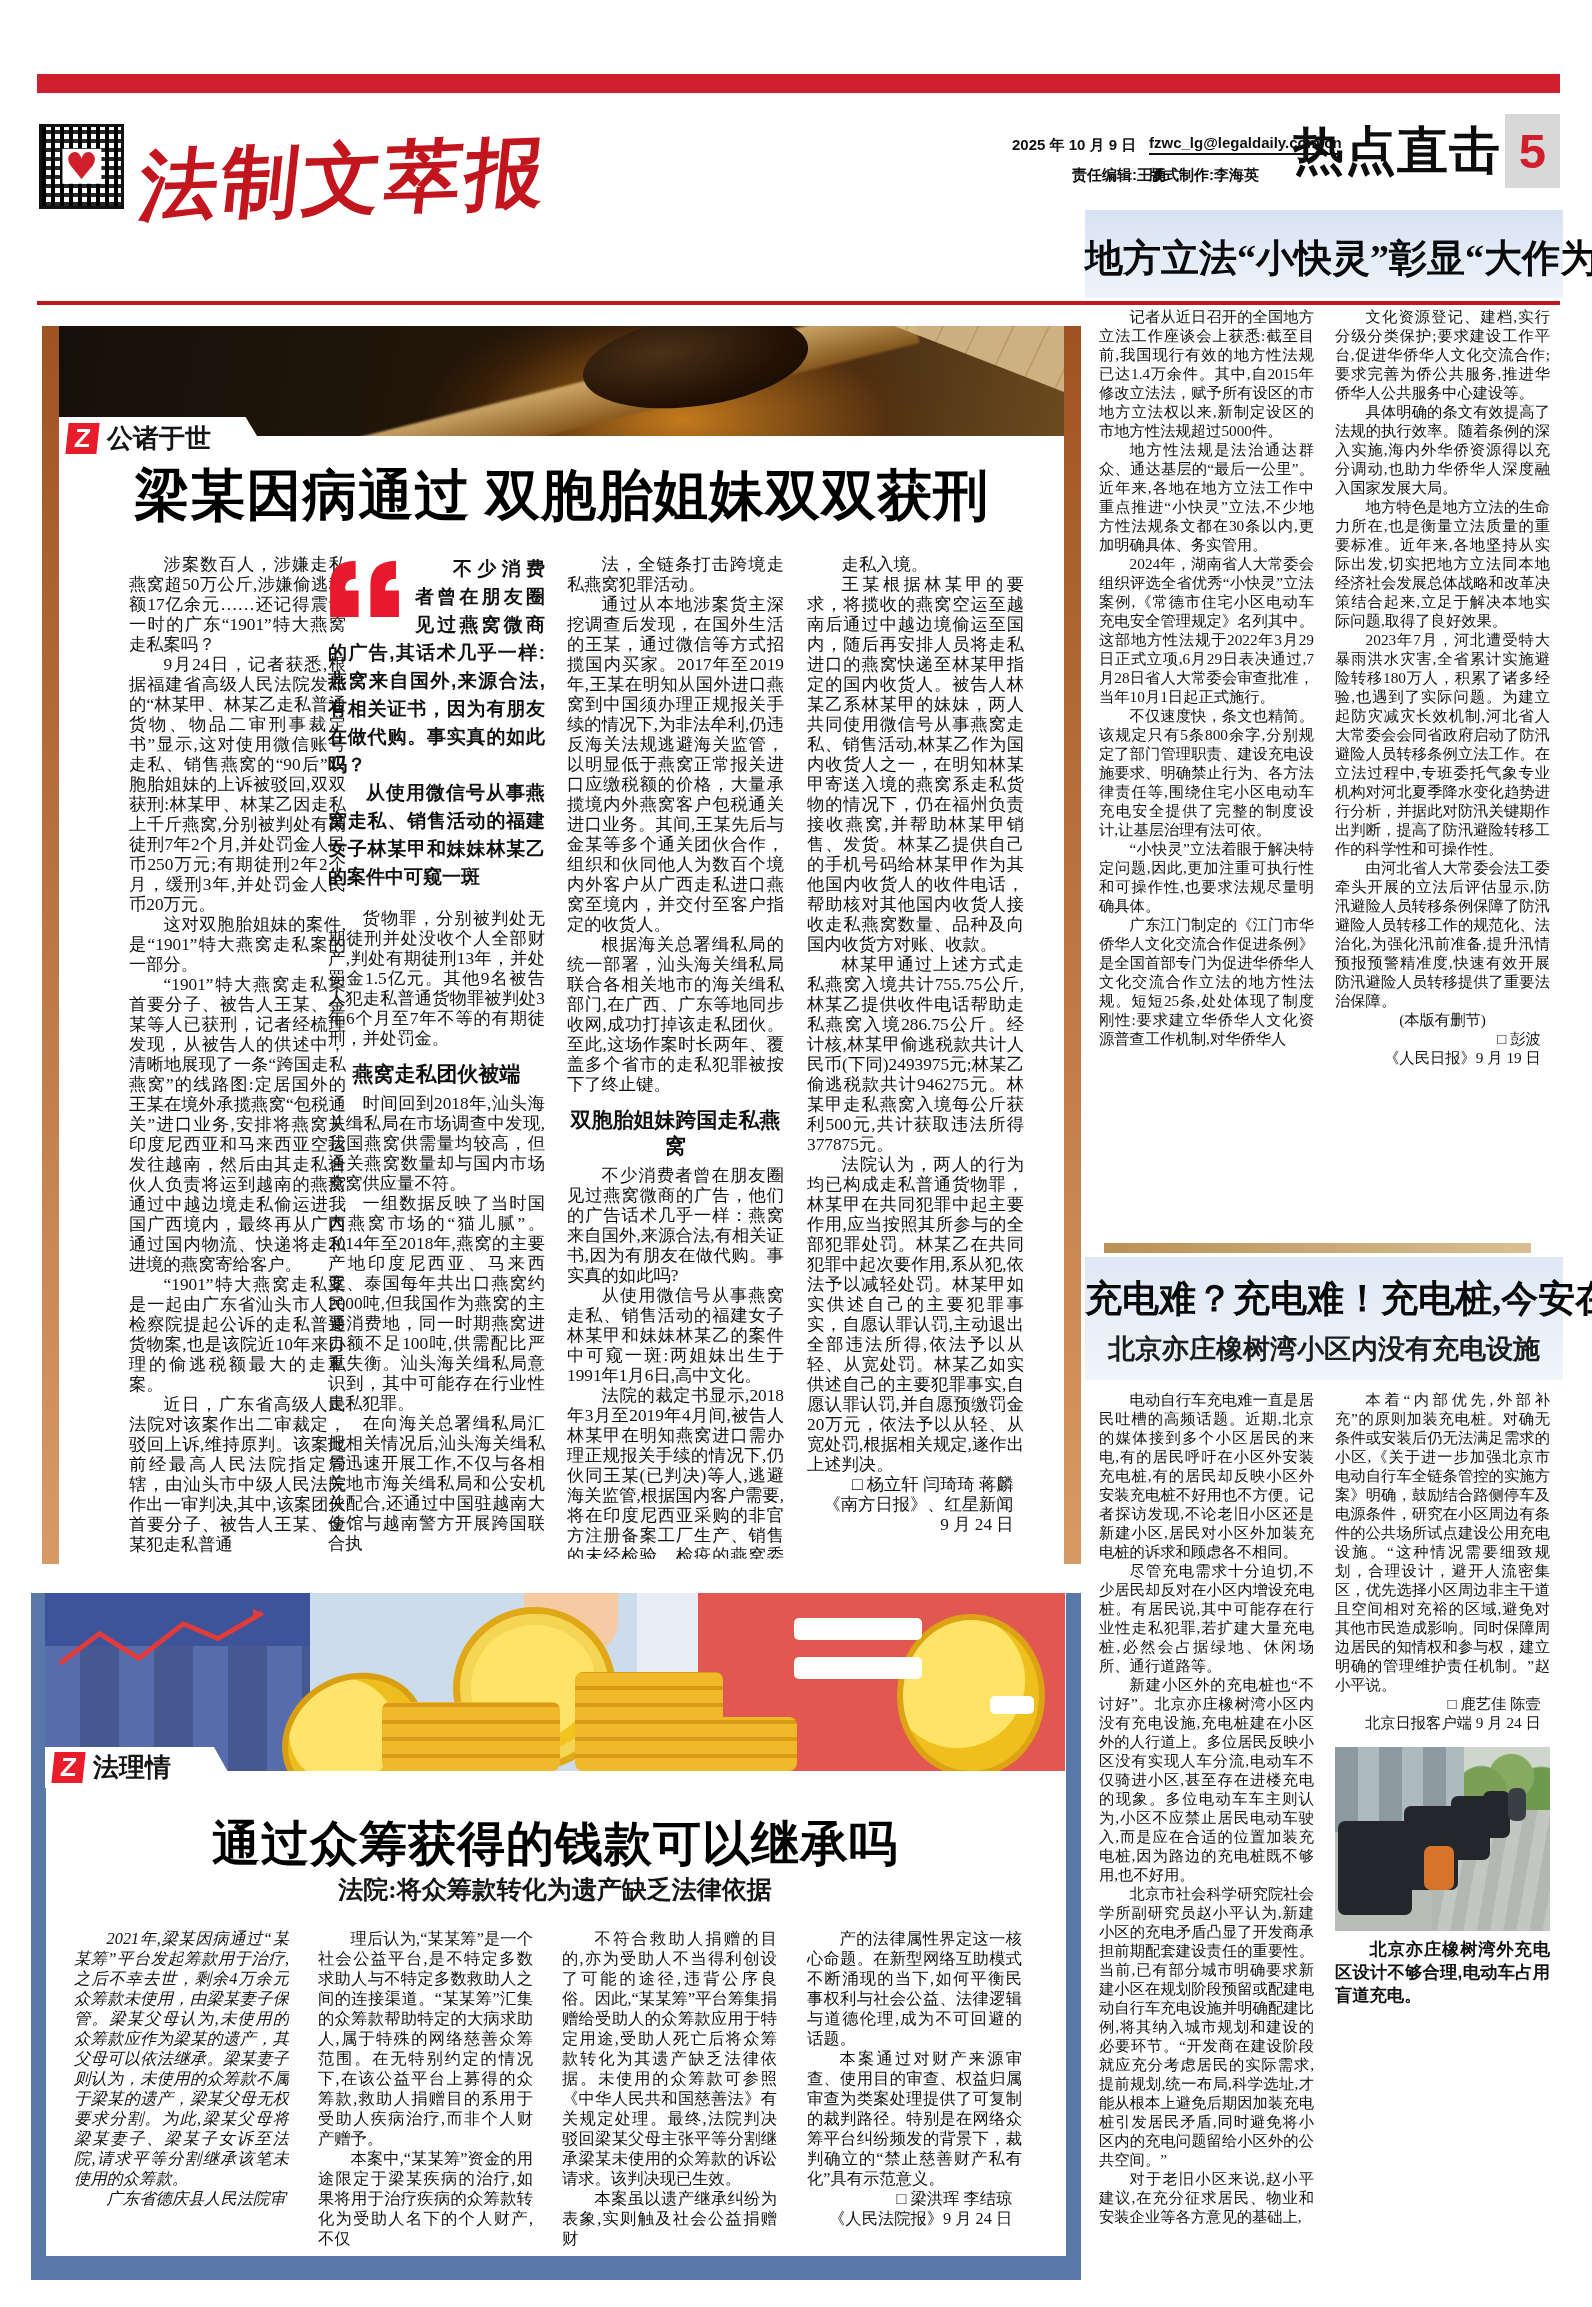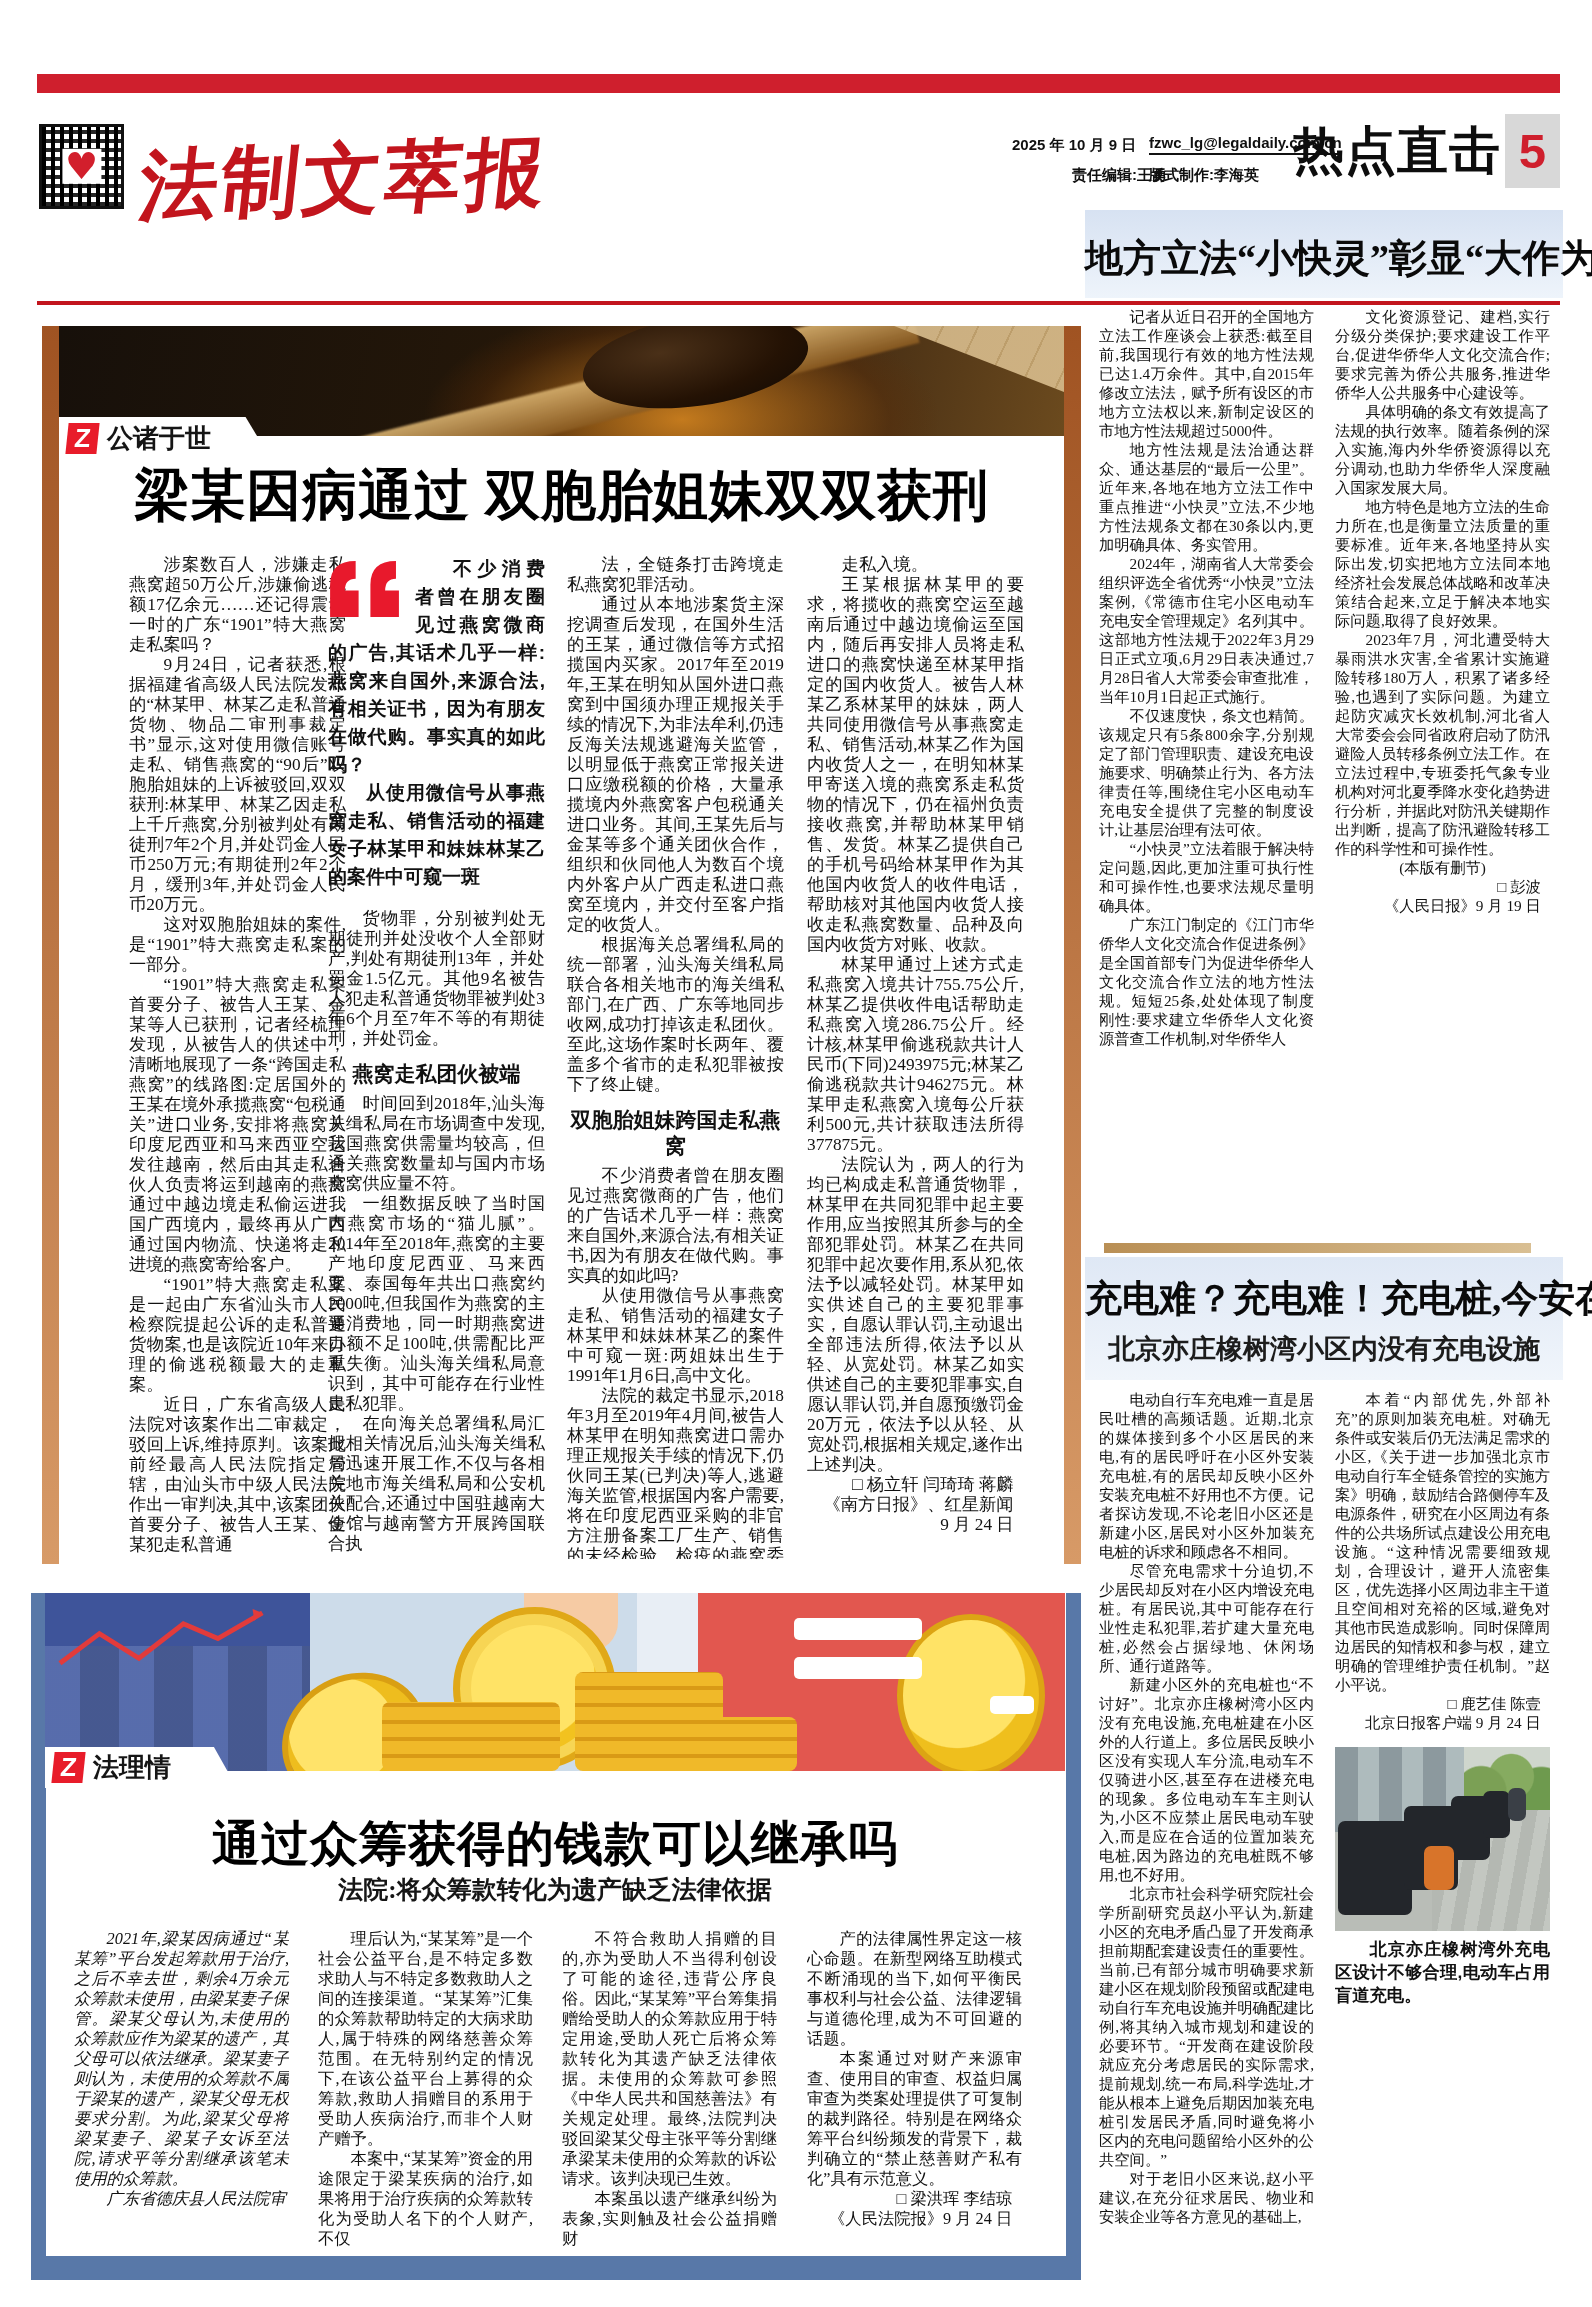--- a/index.html
+++ b/index.html
@@ -211,20 +211,21 @@
       <p class="para">2024年，湖南省人大常委会组织评选全省优秀“小快灵”立法案例,《常德市住宅小区电动车充电安全管理规定》名列其中。这部地方性法规于2022年3月29日正式立项,6月29日表决通过,7月28日省人大常委会审查批准，当年10月1日起正式施行。</p>
       <p class="para">不仅速度快，条文也精简。该规定只有5条800余字,分别规定了部门管理职责、建设充电设施要求、明确禁止行为、各方法律责任等,围绕住宅小区电动车充电安全提供了完整的制度设计,让基层治理有法可依。</p>
       <p class="para">“小快灵”立法着眼于解决特定问题,因此,更加注重可执行性和可操作性,也要求法规尽量明确具体。</p>
       <p class="para">广东江门制定的《江门市华侨华人文化交流合作促进条例》是全国首部专门为促进华侨华人文化交流合作立法的地方性法规。短短25条,处处体现了制度刚性:要求建立华侨华人文化资源普查工作机制,对华侨华人</p>
     </div>
   <div class="col scol" style="left:1335px; top:307px; height:858px;">
       <p class="para">文化资源登记、建档,实行分级分类保护;要求建设工作平台,促进华侨华人文化交流合作;要求完善为侨公共服务,推进华侨华人公共服务中心建设等。</p>
       <p class="para">具体明确的条文有效提高了法规的执行效率。随着条例的深入实施,海内外华侨资源得以充分调动,也助力华侨华人深度融入国家发展大局。</p>
       <p class="para">地方特色是地方立法的生命力所在,也是衡量立法质量的重要标准。近年来,各地坚持从实际出发,切实把地方立法同本地经济社会发展总体战略和改革决策结合起来,立足于解决本地实际问题,取得了良好效果。</p>
       <p class="para">2023年7月，河北遭受特大暴雨洪水灾害,全省累计实施避险转移180万人，积累了诸多经验,也遇到了实际问题。为建立起防灾减灾长效机制,河北省人大常委会会同省政府启动了防汛避险人员转移条例立法工作。在立法过程中,专班委托气象专业机构对河北夏季降水变化趋势进行分析，并据此对防汛关键期作出判断，提高了防汛避险转移工作的科学性和可操作性。</p>
+      <p class="para">由河北省人大常委会法工委牵头开展的立法后评估显示,防汛避险人员转移条例保障了防汛避险人员转移工作的规范化、法治化,为强化汛前准备,提升汛情预报预警精准度,快速有效开展防汛避险人员转移提供了重要法治保障。</p>
       <p class="para-center">(本版有删节)</p>
       <p class="sig">□ 彭波</p>
       <p class="sig">《人民日报》9 月 19 日</p>
     </div>
 
   <div class="abs tanbar"></div>
   <div class="abs sb-titlebox">
     <div class="sb-title">充电难？充电难！充电桩,今安在?</div>
     <div class="sb-subtitle">北京亦庄橡树湾小区内没有充电设施</div>
   </div>

